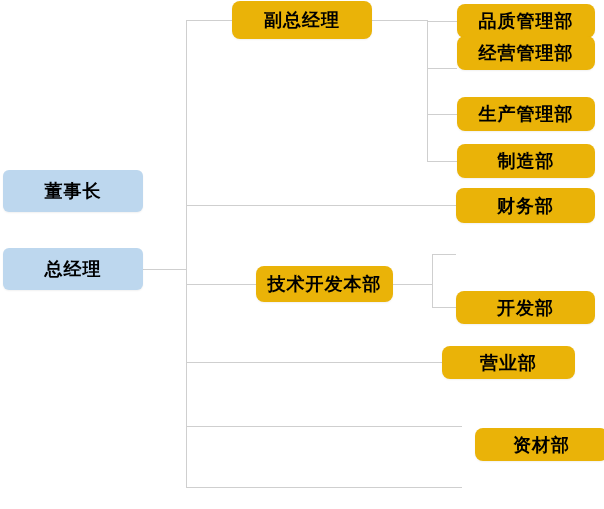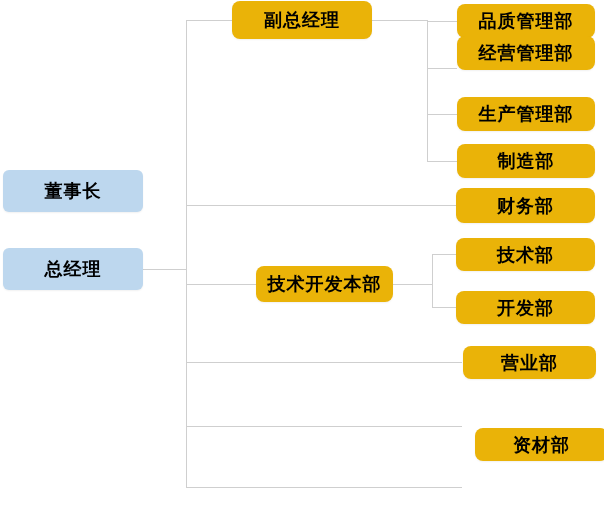--- a/index.html
+++ b/index.html
@@ -60,18 +60,17 @@
   <div class="node exec" style="left:3px; top:248px; width:140px; height:42px;">总经理</div>
 
   <div class="node dept" style="left:232px; top:1px; width:140px; height:38px;">副总经理</div>
   <div class="node dept" style="left:256px; top:266px; width:137px; height:36px;text-align:center;">技术开发本部</div>
 
   <div class="node dept" style="left:457px; top:4px;   width:138px; height:34px;">品质管理部</div>
   <div class="node dept" style="left:457px; top:36px;  width:138px; height:34px;">经营管理部</div>
   <div class="node dept" style="left:457px; top:97px;  width:138px; height:34px;">生产管理部</div>
   <div class="node dept" style="left:457px; top:144px; width:138px; height:34px;">制造部</div>
   <div class="node dept" style="left:456px; top:188px; width:139px; height:35px;">财务部</div>
-  <div class="node dept" style="left:456px; top:238px; width:139px; height:33px;">技术部</div>
   <div class="node dept" style="left:456px; top:291px; width:139px; height:33px;">开发部</div>
-  <div class="node dept" style="left:463px; top:346px; width:133px; height:33px;font-family:Liberation Mono, monospace;">营业部</div>
+  <div class="node dept" style="left:442px; top:346px; width:133px; height:33px;font-family:Liberation Mono, monospace;">营业部</div>
   <div class="node dept" style="left:475px; top:410px; width:133px; height:33px;margin-top:18px;">资材部</div>
 
 </div>
 
 </body></html>

